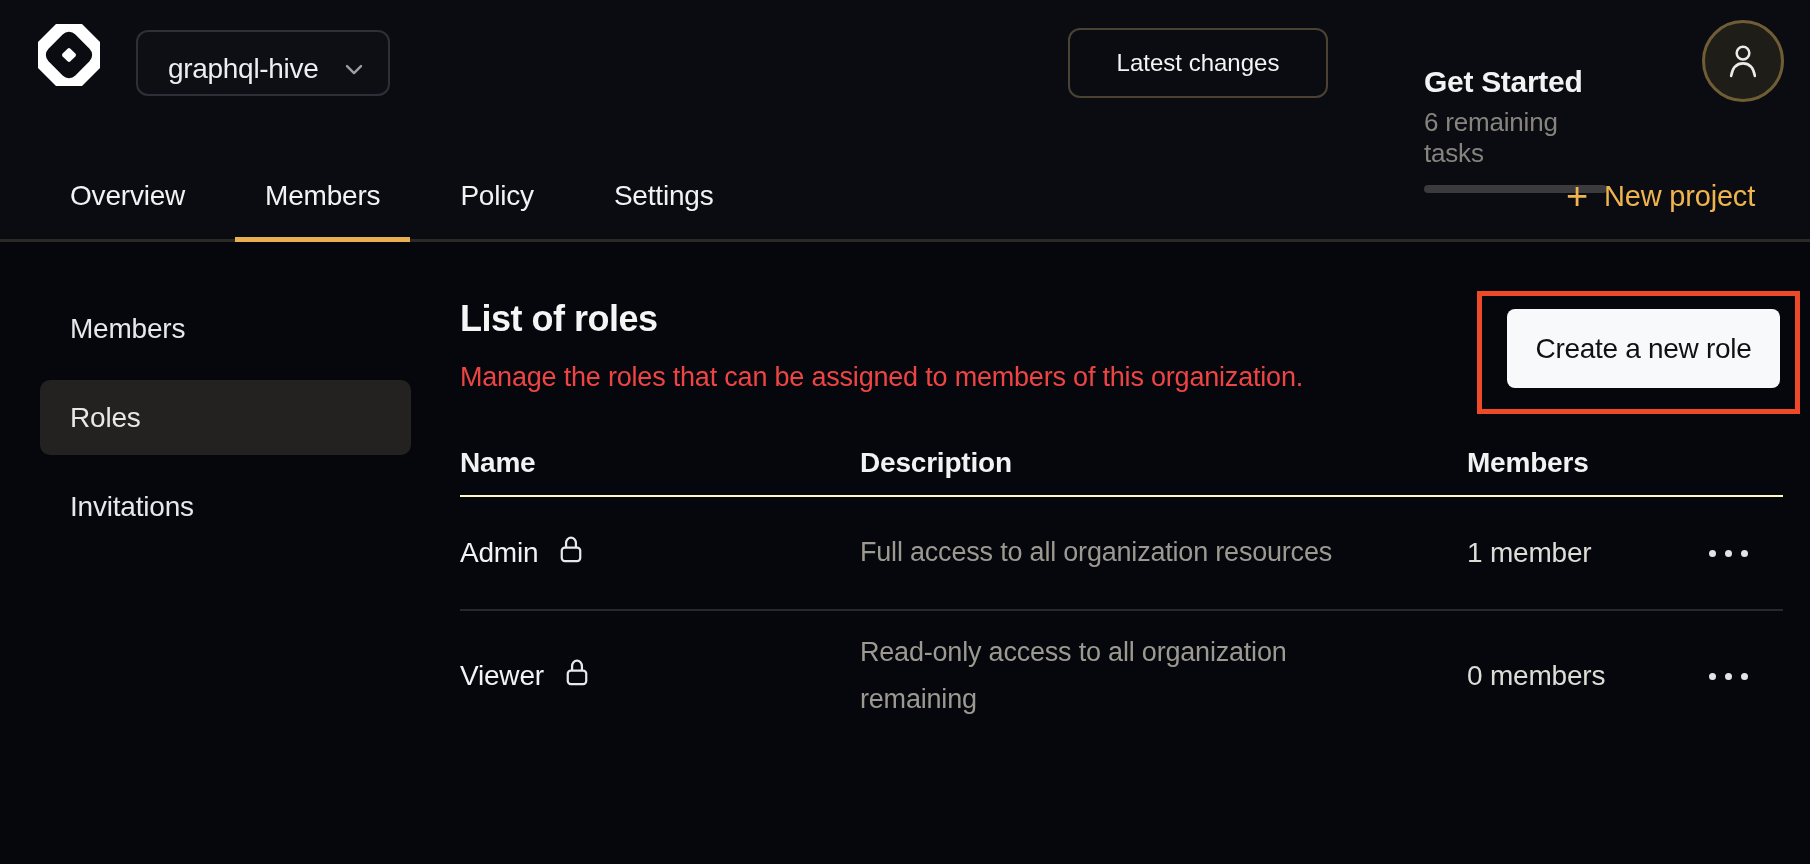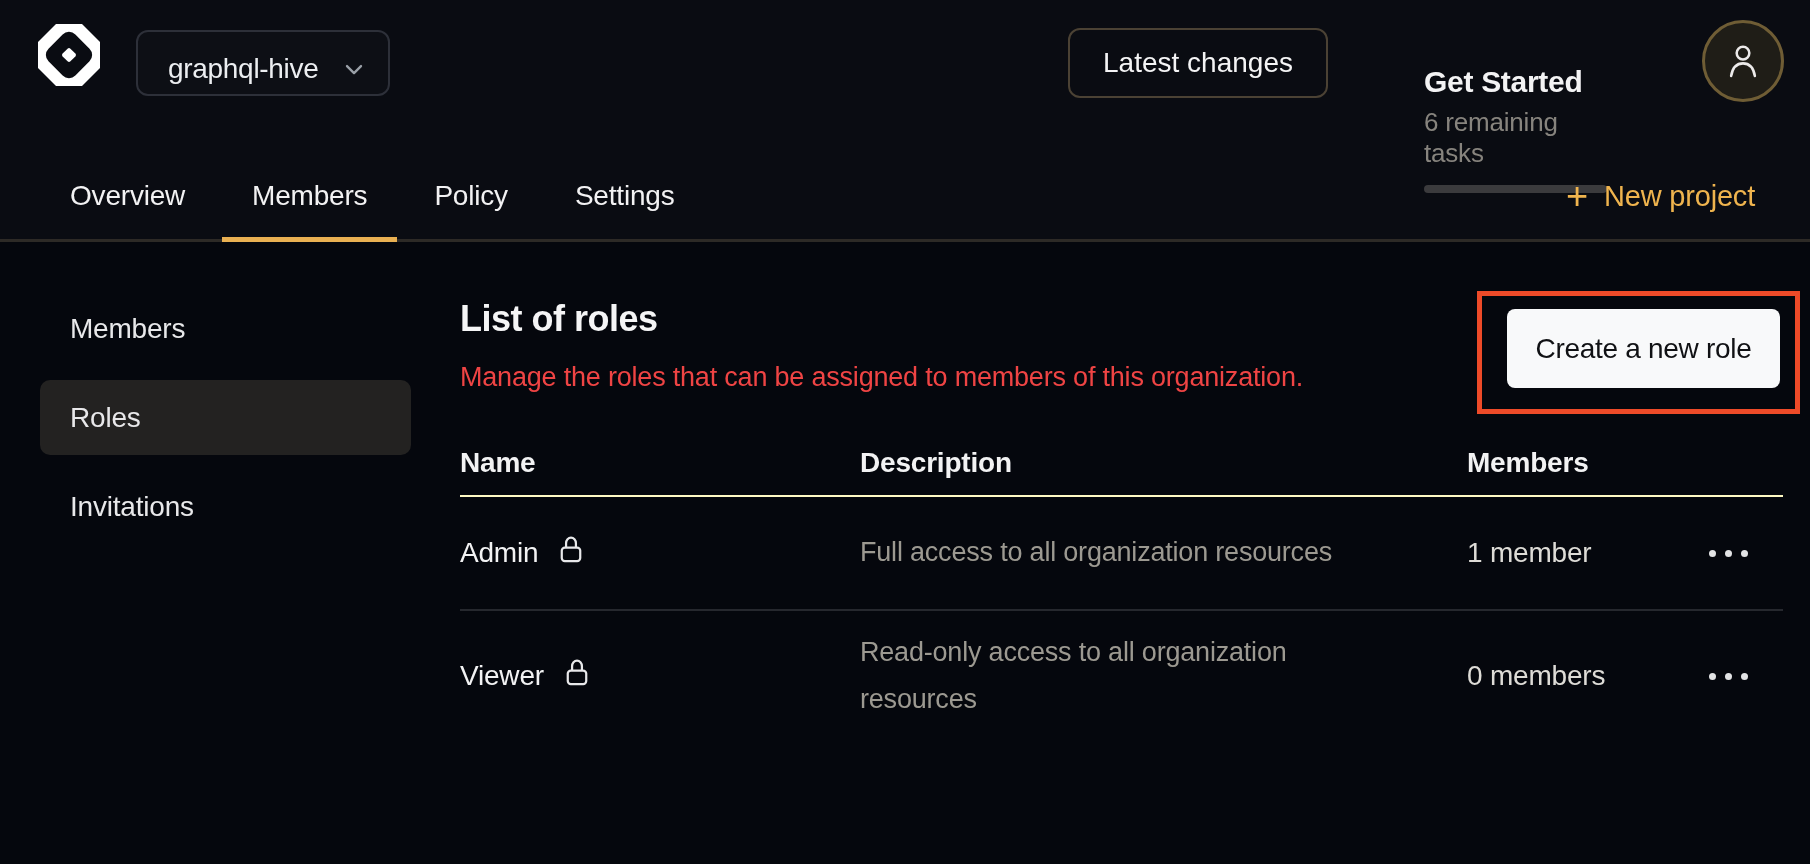--- a/index.html
+++ b/index.html
@@ -19,36 +19,36 @@
     position:absolute; left:136px; top:30px; width:254px; height:66px;
     border:2px solid #2d3039; border-radius:12px; background:rgba(255,255,255,0.015);
     display:flex; align-items:center; justify-content:space-between;
     padding:12px 20px 0 30px; cursor:pointer;
   }
   .org-select .org-label { font-size:28px; color:#eceef1; letter-spacing:-0.3px; }
   .btn-latest {
     position:absolute; left:1068px; top:28px; width:260px; height:70px;
     border:2px solid #4b4234; border-radius:12px; background:transparent;
     display:flex; align-items:center; justify-content:center;
-    font-size:28px; color:#f4f4f5; cursor:pointer;
+    font-size:24px; color:#f4f4f5; cursor:pointer;
   }
   .get-started { position:absolute; left:1424px; top:36px; width:200px;margin-top:29px; }
   .gs-title { font-size:30px; font-weight:600; color:#f3f3f4; letter-spacing:-0.3px; }
   .gs-sub { margin-top:8px; font-size:26px; color:#87847e; letter-spacing:-0.2px; }
   .gs-bar { margin-top:16px; width:183px; height:8px; border-radius:4px; background:#3b3b3d; overflow:hidden; }
   .gs-bar-fill { height:100%; width:0%; background:#e9b052; }
   .avatar {
     position:absolute; left:1702px; top:20px; width:82px; height:82px; border-radius:50%;
     border:3px solid #6f5d35; background:#1f1d17;
     display:flex; align-items:center; justify-content:center; cursor:pointer;
   }
 
   
   .tabs-divider { position:absolute; left:0; top:239px; width:1810px; height:3px; background:#2d2a26; }
-  .tabs { position:absolute; left:40px; top:150px; height:92px; display:flex; gap:7px; }
+  .tabs { position:absolute; left:40px; top:150px; height:92px; display:flex; gap:20px; }
   .tab {
     position:relative; height:100%; padding:0 30px;
     display:flex; align-items:center; font-size:28px; color:#f2f2f3;
     letter-spacing:-0.2px; cursor:pointer;
   }
   .tab.active::after {
     content:""; position:absolute; left:0; right:0; bottom:0; height:5px; background:#e9b052;
   }
   .new-project {
     position:absolute; right:55px; top:150px; height:92px;
@@ -211,21 +211,21 @@
   <div class="t-row t-body-row2">
     <div class="cell-name">
       <span>Viewer</span>
       <span class="lock-icon">
         <svg width="30" height="32" viewBox="0 0 24 26" fill="none">
           <rect x="4.5" y="11" width="15" height="11" rx="2.5" stroke="#e8e8ea" stroke-width="1.8"></rect>
           <path d="M8 11 V7.5 C8 5 9.8 3 12 3 C14.2 3 16 5 16 7.5 V11" stroke="#e8e8ea" stroke-width="1.8"></path>
         </svg>
       </span>
     </div>
-    <div class="cell-desc">Read-only access to all organization resources</div>
+    <div class="cell-desc">Read-only access to all organization remaining</div>
     <div class="cell-members">0 members</div>
     <div class="cell-menu">
       <span class="dots">
           <i></i>
           <i></i>
           <i></i>
         </span>
     </div>
   </div>
 </section>

